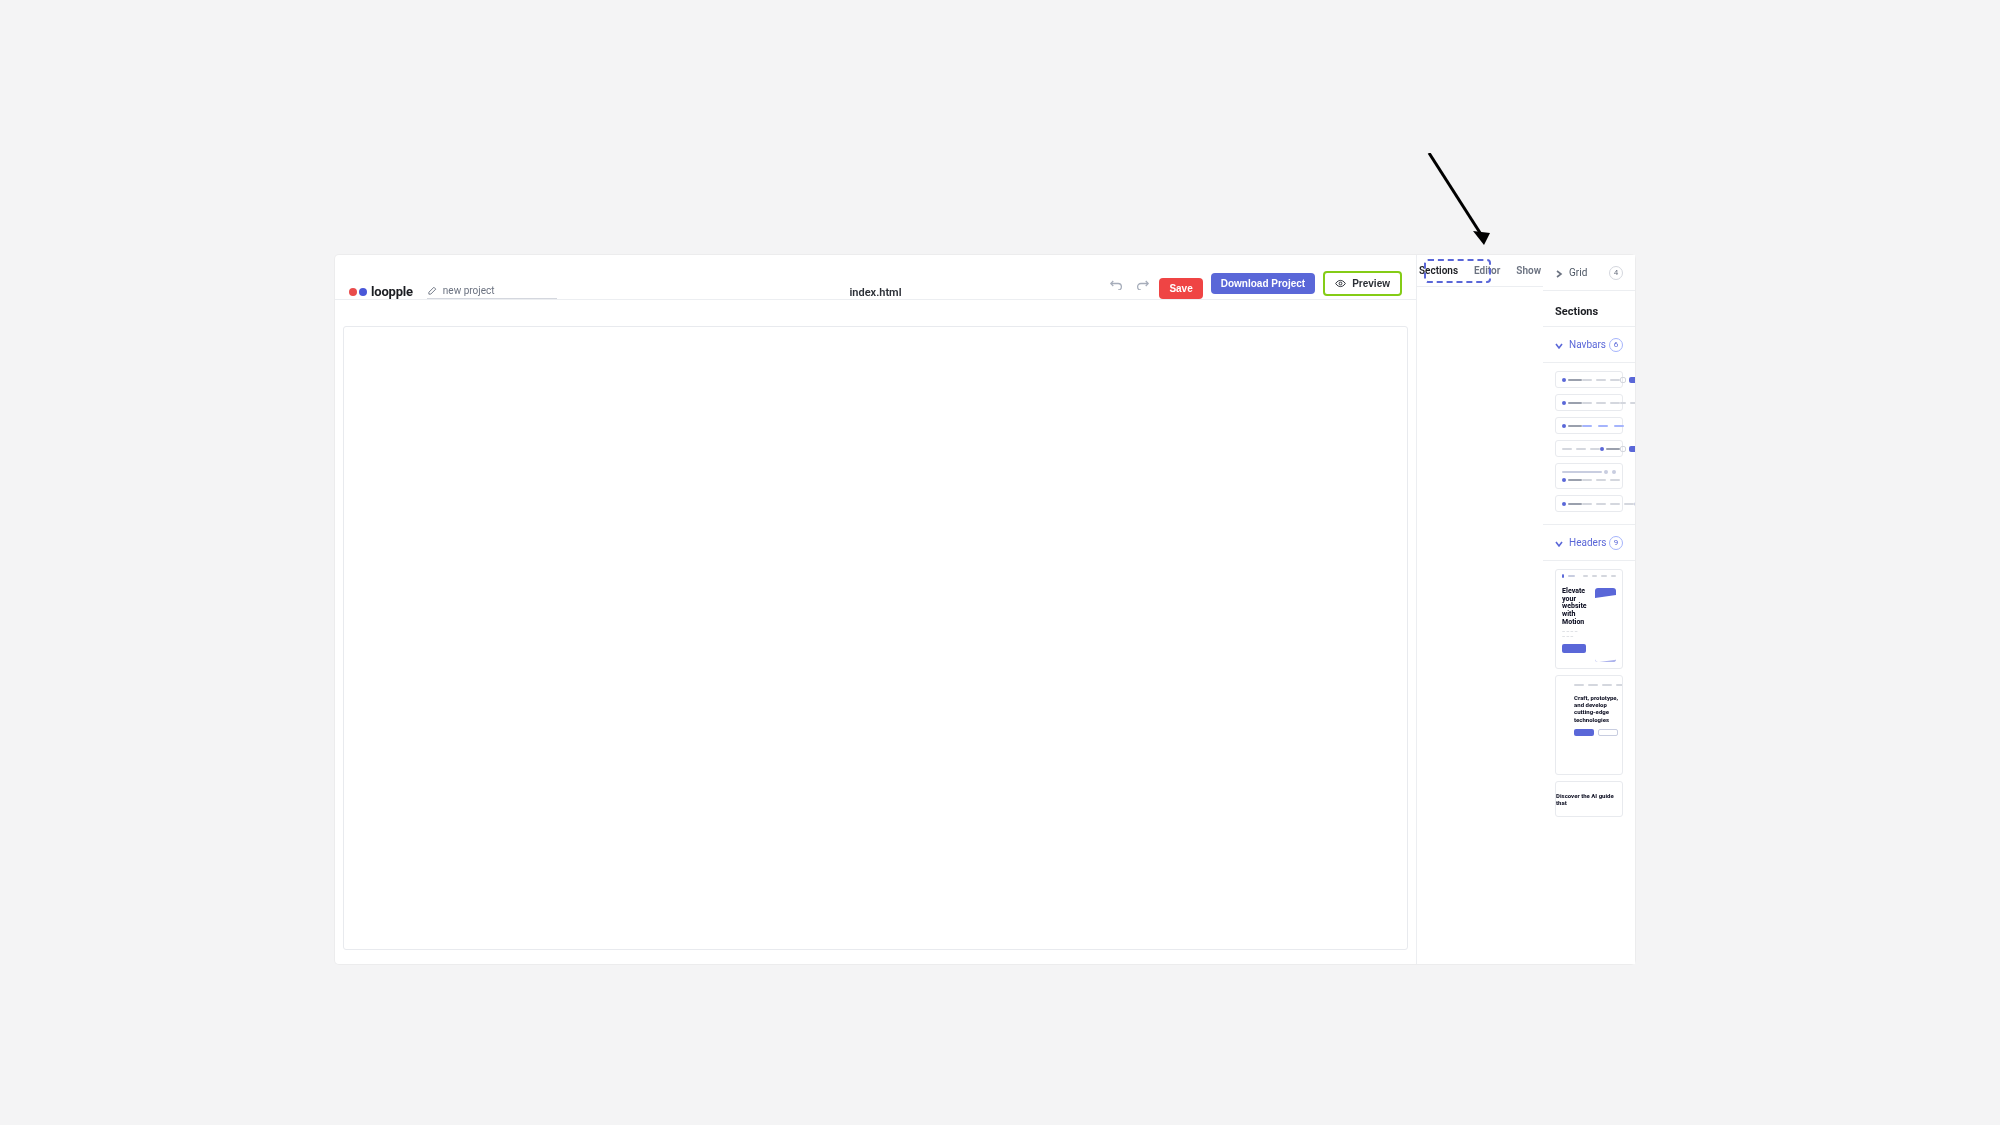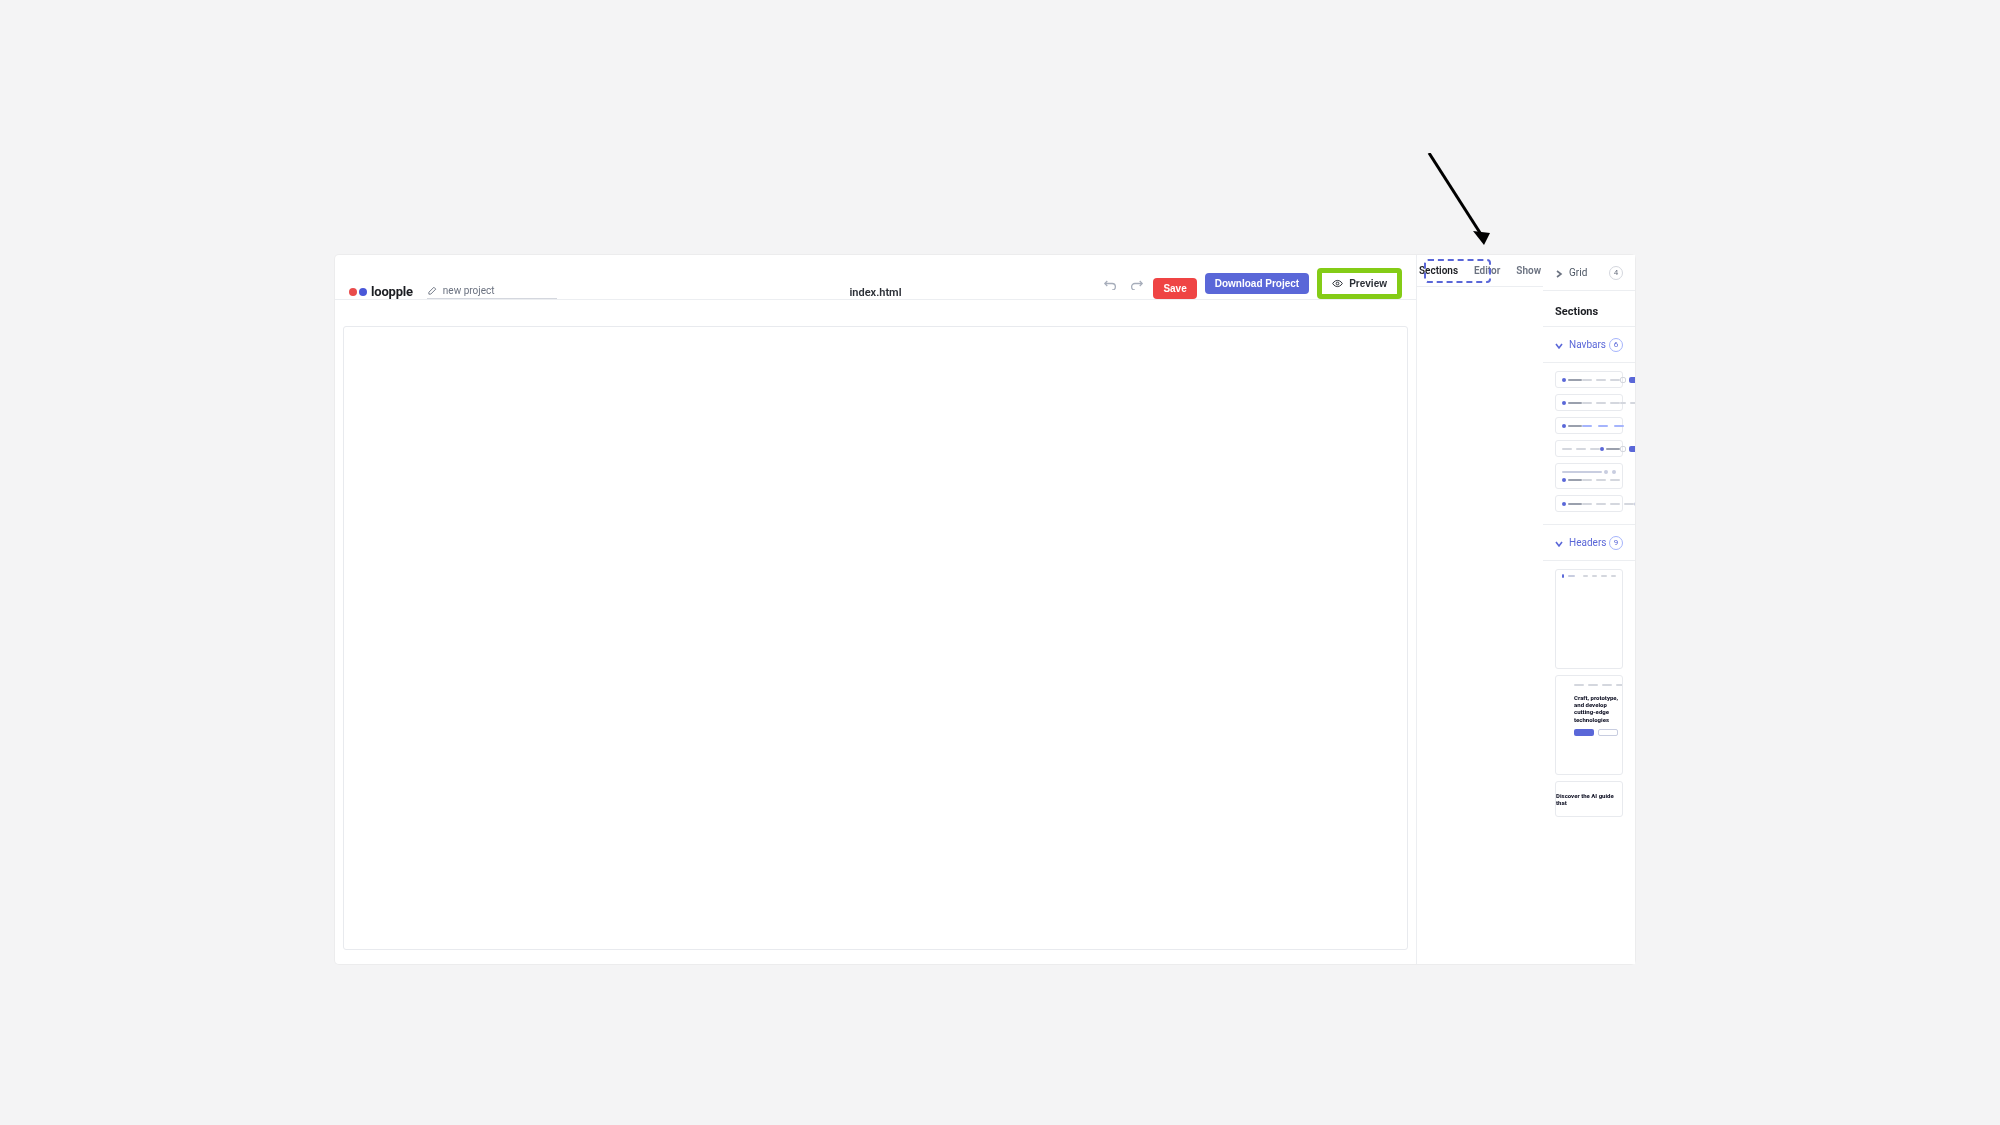--- a/index.html
+++ b/index.html
@@ -71,21 +71,21 @@
     .btn {
       border-radius: 4px;
       padding: 5px 10px;
       font-size: 10px; font-weight: 600;
       cursor: pointer;
       display: flex; align-items: center; gap: 6px;
       border: none;
     }
     .btn-dark { background: #ef4444; color: #fff; margin-top: 11px; }
     .btn-primary { background: #5a67d8; color: #fff; }
-    .btn-outline { background: #fff; border: 5px solid #84cc16; color: #2b2f36; }
+    .btn-outline { background: #fff; border: 2px solid #84cc16; color: #2b2f36; }
     .eye-icon svg { width: 11px; height: 11px; display: block; }
     .canvas-pad { padding: 26px 8px 14px 8px; flex: 1; }
     .canvas {
       width: 100%; height: 100%;
       background: #fff;
       border: 1px solid #e8eaee;
       border-radius: 3px;
     }
 
     
@@ -473,20 +473,30 @@
         <div class="header-thumb ht1">
           <div class="ht1-nav">
             <span class="nt-dot"></span>
               <span class="nt-bar" style="width:12px;background:#c8cde0;"></span>
             <span style="flex:1;"></span>
             <span class="nt-bar"></span>
               <span class="nt-bar"></span>
               <span class="nt-bar"></span>
               <span class="nt-bar"></span>
           </div>
+          <div class="ht1-body">
+            <div class="ht1-left" style="width:46%;">
+              <h4>Elevate your website with Motion</h4>
+              <p>— — — —<br>— — —</p>
+              <div class="ht-cta"></div>
+            </div>
+            <div class="ht1-right">
+                <div class="card-stack"></div>
+              </div>
+          </div>
         </div>
         <div class="header-thumb ht2">
           <div class="ht2-left">
               <div class="ht2-photo"></div>
             </div>
           <div class="ht2-right">
             <div class="ht2-nav">
                 <span class="nt-bar"></span>
                 <span class="nt-bar"></span>
                 <span class="nt-bar"></span>

